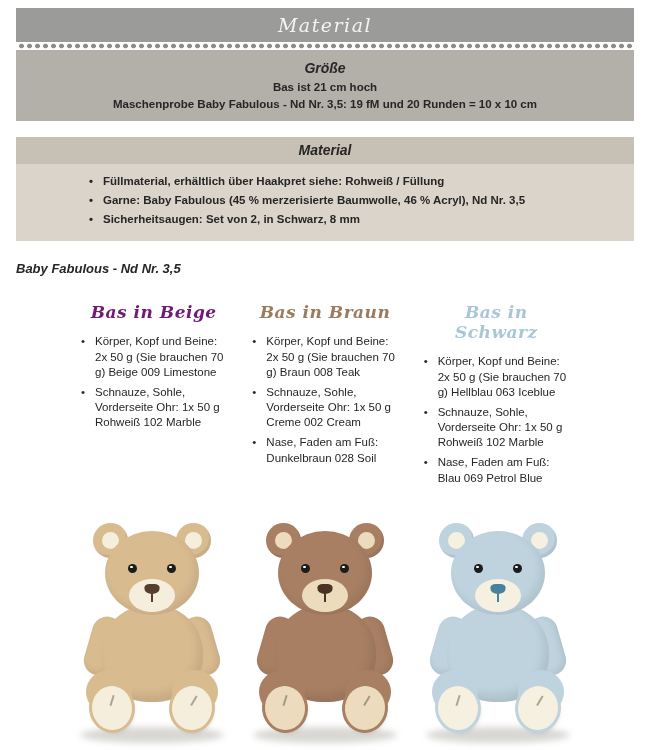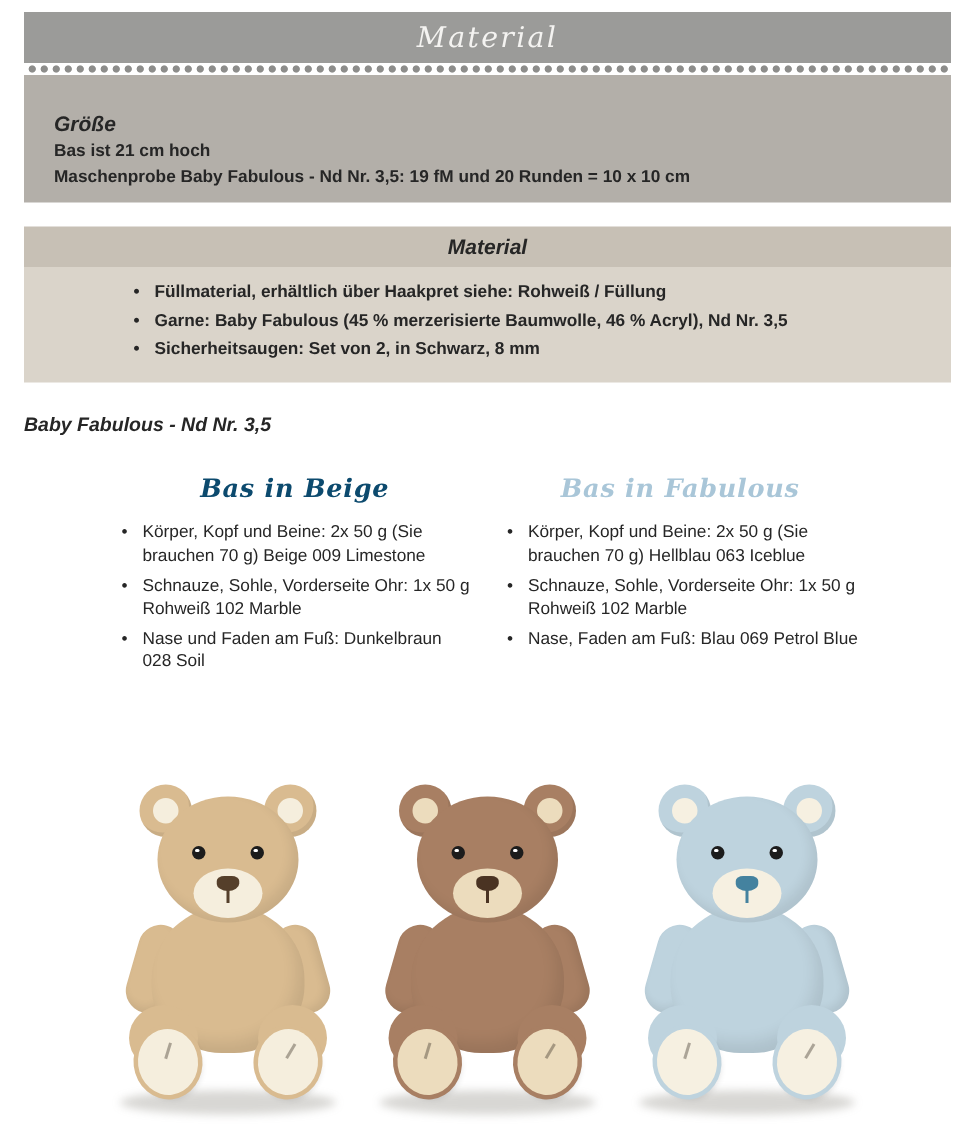--- a/index.html
+++ b/index.html
@@ -22,21 +22,21 @@
   }
   .dotted-divider {
     height: 8px; width: 100%;
     background-image: radial-gradient(circle at 3.5px 4px, #8d8d8b 2.1px, rgba(0,0,0,0) 2.7px);
     background-size: 8px 8px; background-repeat: repeat-x; background-position: 2px 0;
   }
 
   
   .size-section {
     width: 100%; background: var(--size-bg, #b3afa9);
-    padding: 24px 20px 9px;
+    text-align: center; padding: 10px 20px 9px;
   }
   .size-section h2 {
     font-size: 14px; font-weight: 700; font-style: italic; margin-bottom: 3px;
   }
   .size-section p { font-size: 11.5px; font-weight: 700; line-height: 1.45; }
 
   
   .material-section { margin-top: 16px; width: 100%; }
   .material-header {
     background: var(--material-header-bg, #c7c0b5);
@@ -163,29 +163,36 @@
         <li>Garne: Baby Fabulous (45 % merzerisierte Baumwolle, 46 % Acryl), Nd Nr. 3,5</li>
         <li>Sicherheitsaugen: Set von 2, in Schwarz, 8 mm</li>
       </ul>
     </div>
   </section>
 
   <p class="yarn-subtitle">Baby Fabulous - Nd Nr. 3,5</p>
 
   <div class="columns">
     <div class="column">
-      <h3 style="color: #0c4a6e;">Bas in Beige</h3>
+      <h3 style="color: #701a75;">Bas in Beige</h3>
       <ul class="bullets">
         <li>Körper, Kopf und Beine: 2x 50 g (Sie brauchen 70 g) Beige 009 Limestone</li>
         <li>Schnauze, Sohle, Vorderseite Ohr: 1x 50 g Rohweiß 102 Marble</li>
-        <li>Nase und Faden am Fuß: Dunkelbraun 028 Soil</li>
       </ul>
     </div>
     <div class="column">
-      <h3 style="color: rgb(169, 198, 216);">Bas in Fabulous</h3>
+      <h3 style="color: rgb(156, 122, 94);">Bas in Braun</h3>
+      <ul class="bullets">
+        <li>Körper, Kopf und Beine: 2x 50 g (Sie brauchen 70 g) Braun 008 Teak</li>
+        <li>Schnauze, Sohle, Vorderseite Ohr: 1x 50 g Creme 002 Cream</li>
+        <li>Nase, Faden am Fuß: Dunkelbraun 028 Soil</li>
+      </ul>
+    </div>
+    <div class="column">
+      <h3 style="color: rgb(169, 198, 216);">Bas in Schwarz</h3>
       <ul class="bullets">
         <li>Körper, Kopf und Beine: 2x 50 g (Sie brauchen 70 g) Hellblau 063 Iceblue</li>
         <li>Schnauze, Sohle, Vorderseite Ohr: 1x 50 g Rohweiß 102 Marble</li>
         <li>Nase, Faden am Fuß: Blau 069 Petrol Blue</li>
       </ul>
     </div>
   </div>
 
   <div class="bears">
 

